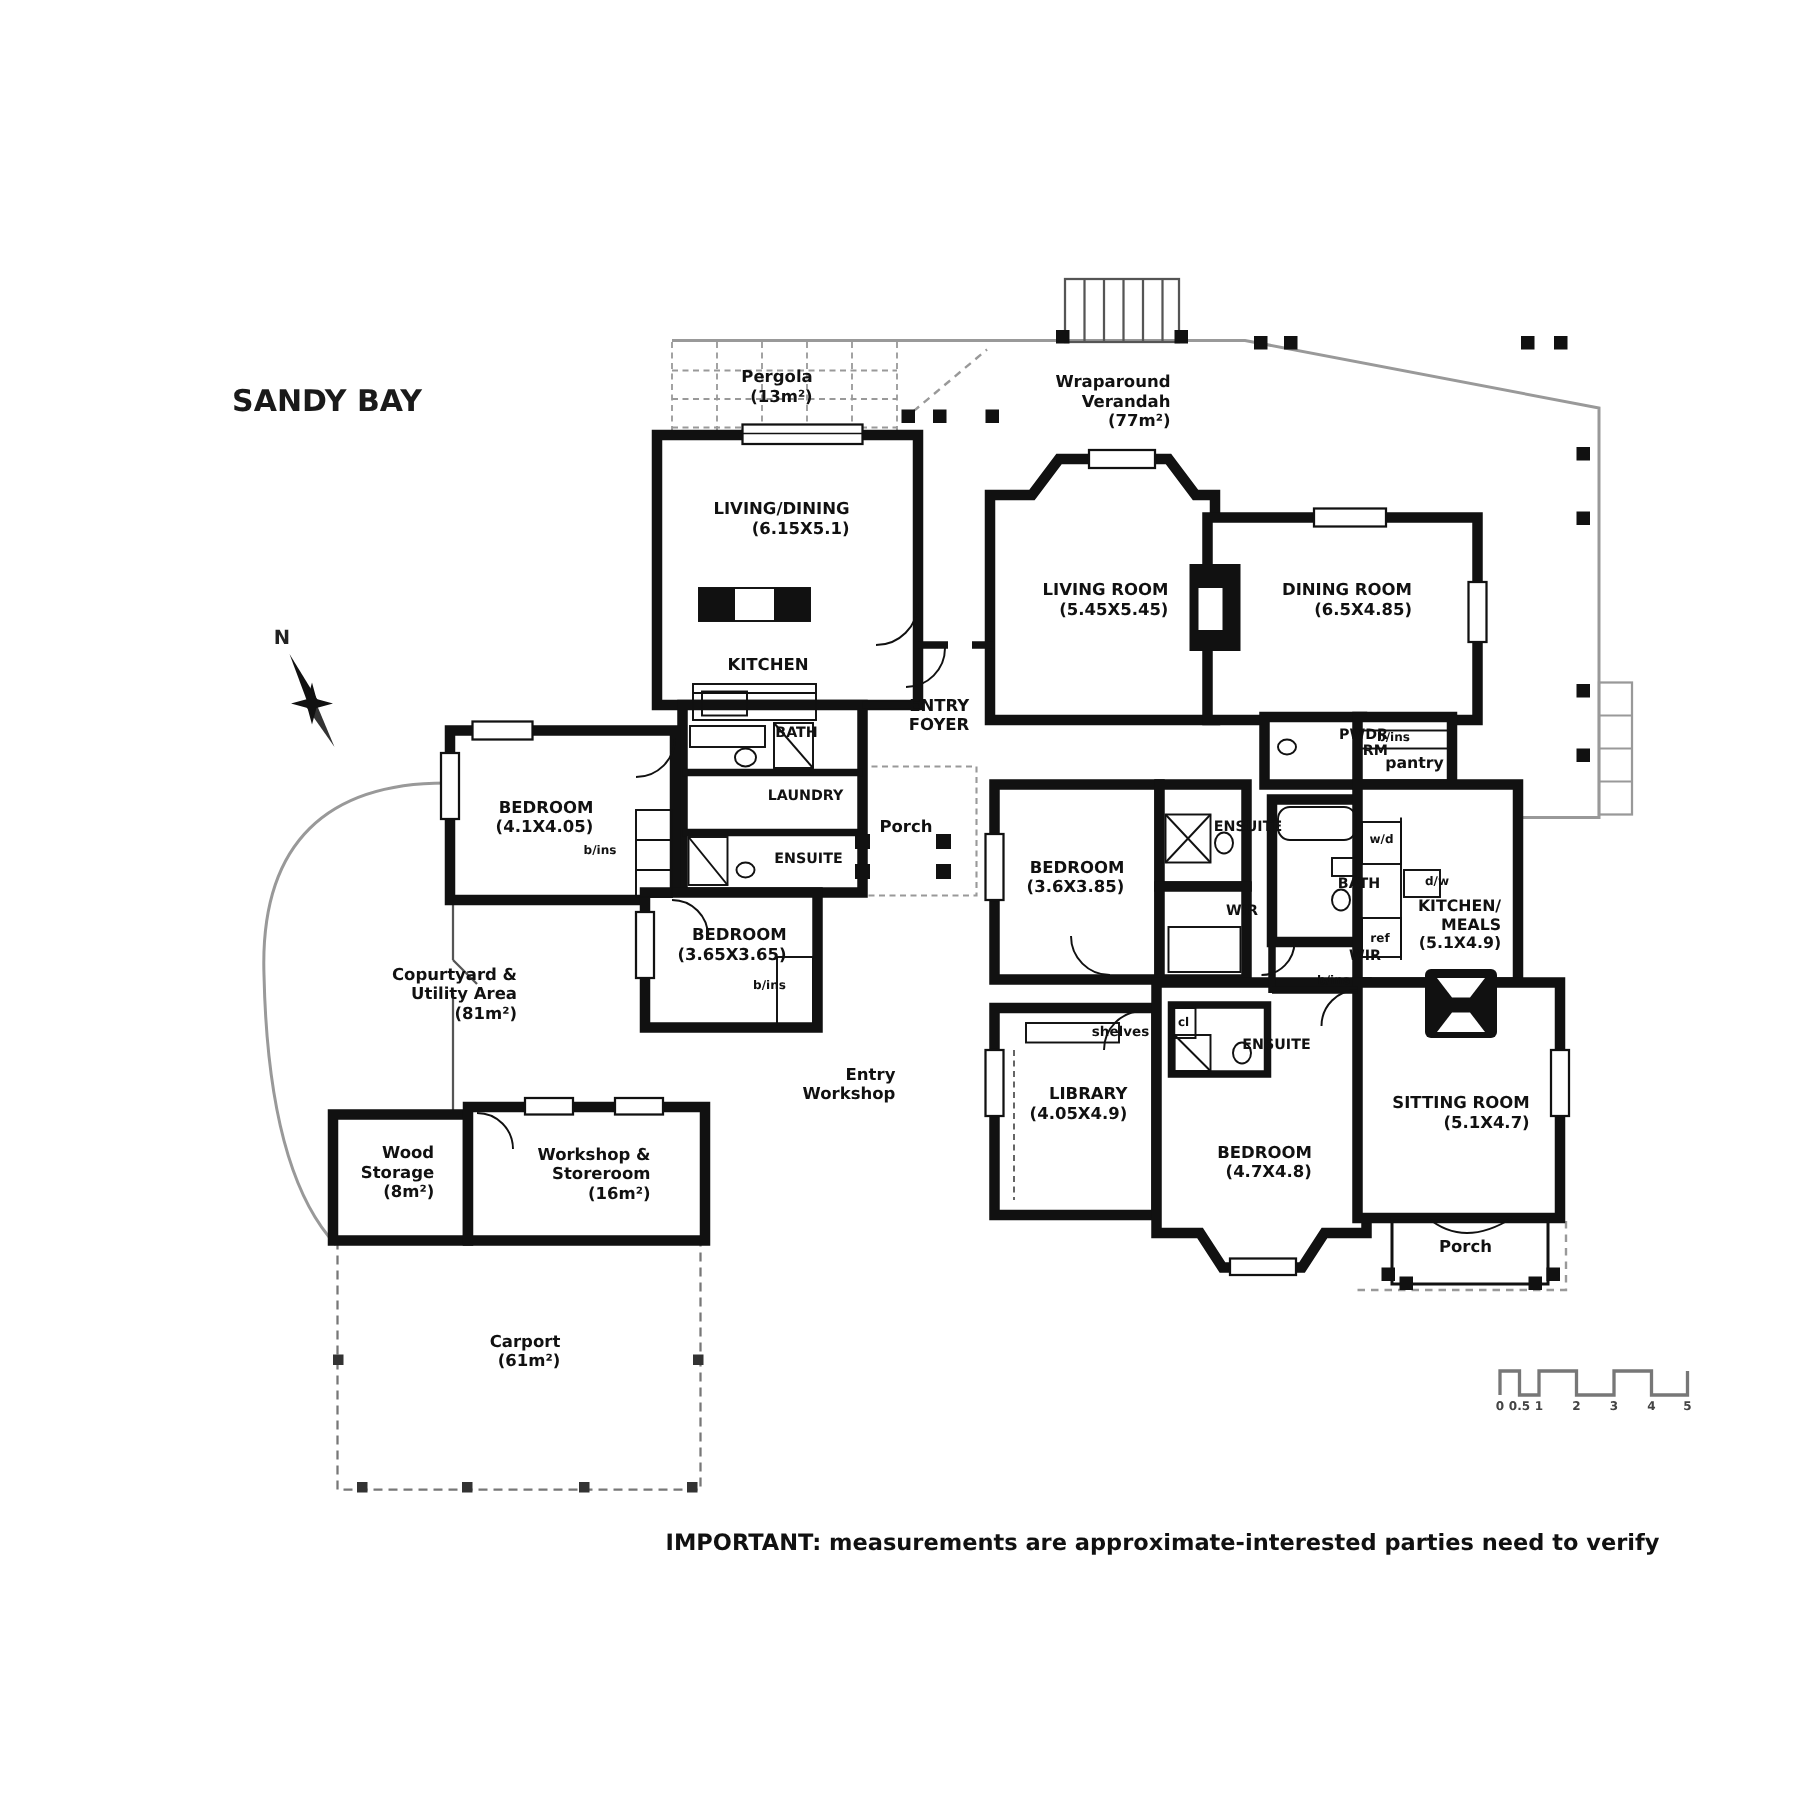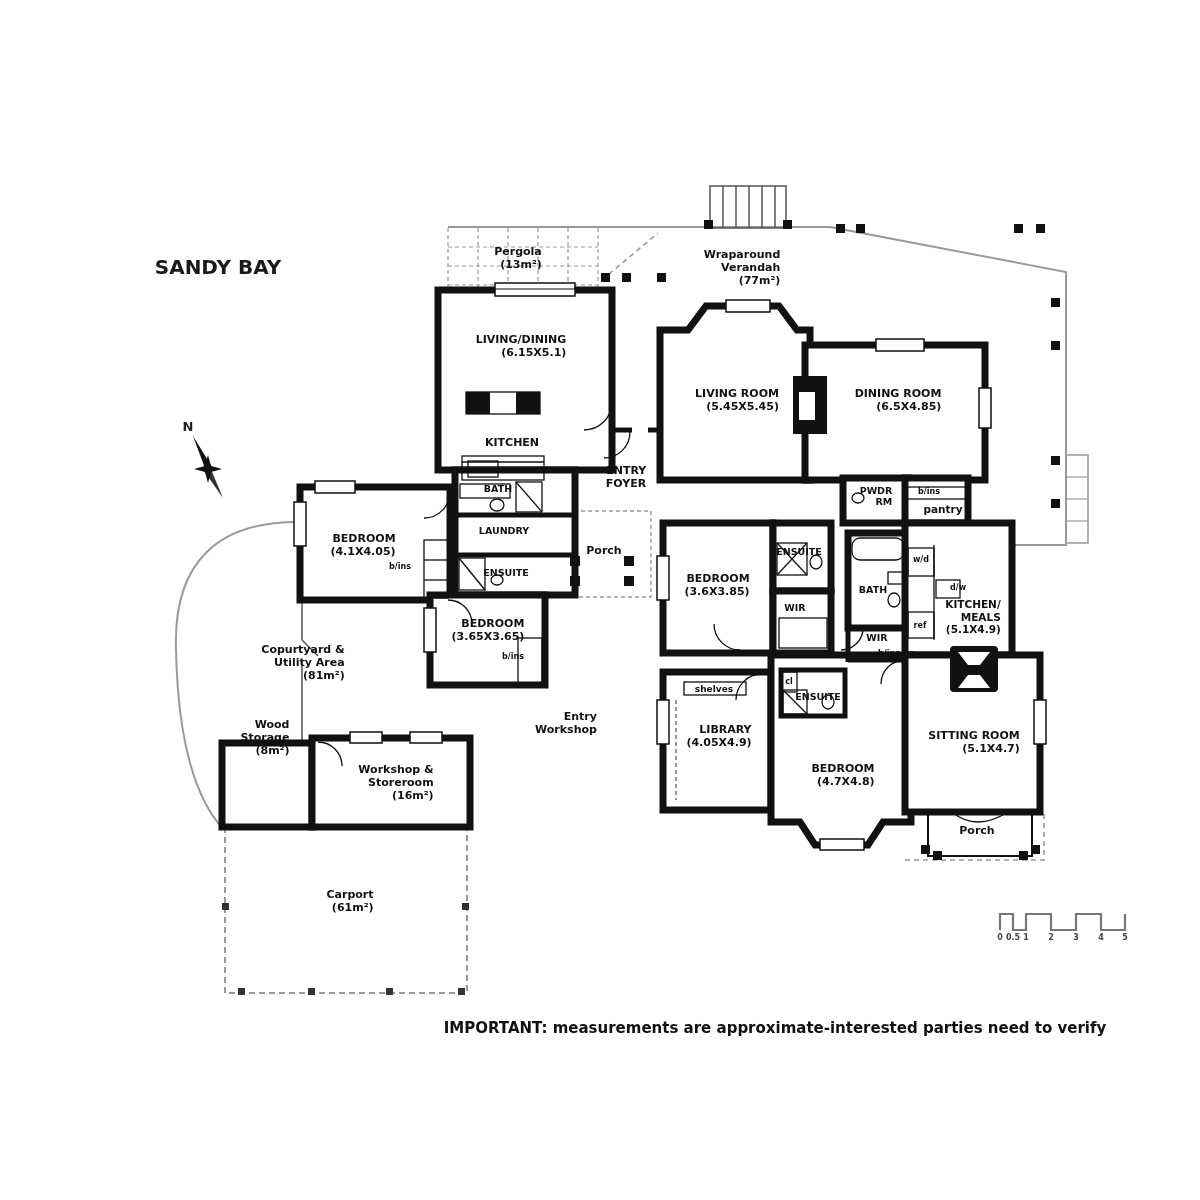--- a/index.html
+++ b/index.html
@@ -2,21 +2,21 @@
 <html><head>
 <meta charset="utf-8">
 <style>
   html,body{margin:0;padding:0;background:#fff;}
   #canvas{position:relative;width:1200px;height:1200px;background:#fff;overflow:hidden;
           font-family:"DejaVu Sans","Liberation Sans",sans-serif;color:#111;}
   #walls{position:absolute;left:0;top:0;z-index:1;}
   .lbl{position:absolute;z-index:2;transform:translate(-50%,-50%);text-align:right;
        font-weight:700;font-size:11px;line-height:1.2;white-space:nowrap;color:#111;}
   .ln{display:block;}
-  .md{font-size:9.5px;}
+  .md{font-size:9.5px;margin-left:33px;}
   .sm{font-size:8px;font-weight:700;}
   .out{font-weight:700;}
   #title{position:absolute;z-index:2;left:218px;top:268px;transform:translate(-50%,-50%);
          text-align:center;font-weight:700;font-size:20px;line-height:1.38;color:#1a1a1a;}
   #disclaimer{position:absolute;z-index:2;left:775px;top:991px;transform:translate(-50%,-50%);
          font-weight:700;font-size:15px;color:#111;white-space:nowrap;margin-top:37px;}
   .tick{position:absolute;z-index:2;transform:translate(-50%,0);font-weight:700;font-size:8px;color:#444;}
   #north-n{position:absolute;z-index:2;left:188px;top:426px;transform:translate(-50%,-50%);
          font-weight:700;font-size:13px;color:#222;}
 </style>
@@ -411,21 +411,21 @@
 
 <div class="lbl" style="left:974px;top:742px">
   <span class="ln">SITTING ROOM</span>
   <span class="ln">(5.1X4.7)</span>
 </div>
 
 <div class="lbl out" style="left:977px;top:831px">
   <span class="ln">Porch</span>
 </div>
 
-<div class="lbl out" style="left:265px;top:738px">
+<div class="lbl out" style="left:265px;top:782px">
   <span class="ln">Wood</span>
   <span class="ln">Storage</span>
   <span class="ln">(8m²)</span>
 </div>
 
 <div class="lbl out" style="left:396px;top:783px">
   <span class="ln">Workshop &amp;</span>
   <span class="ln">Storeroom</span>
   <span class="ln">(16m²)</span>
 </div>

